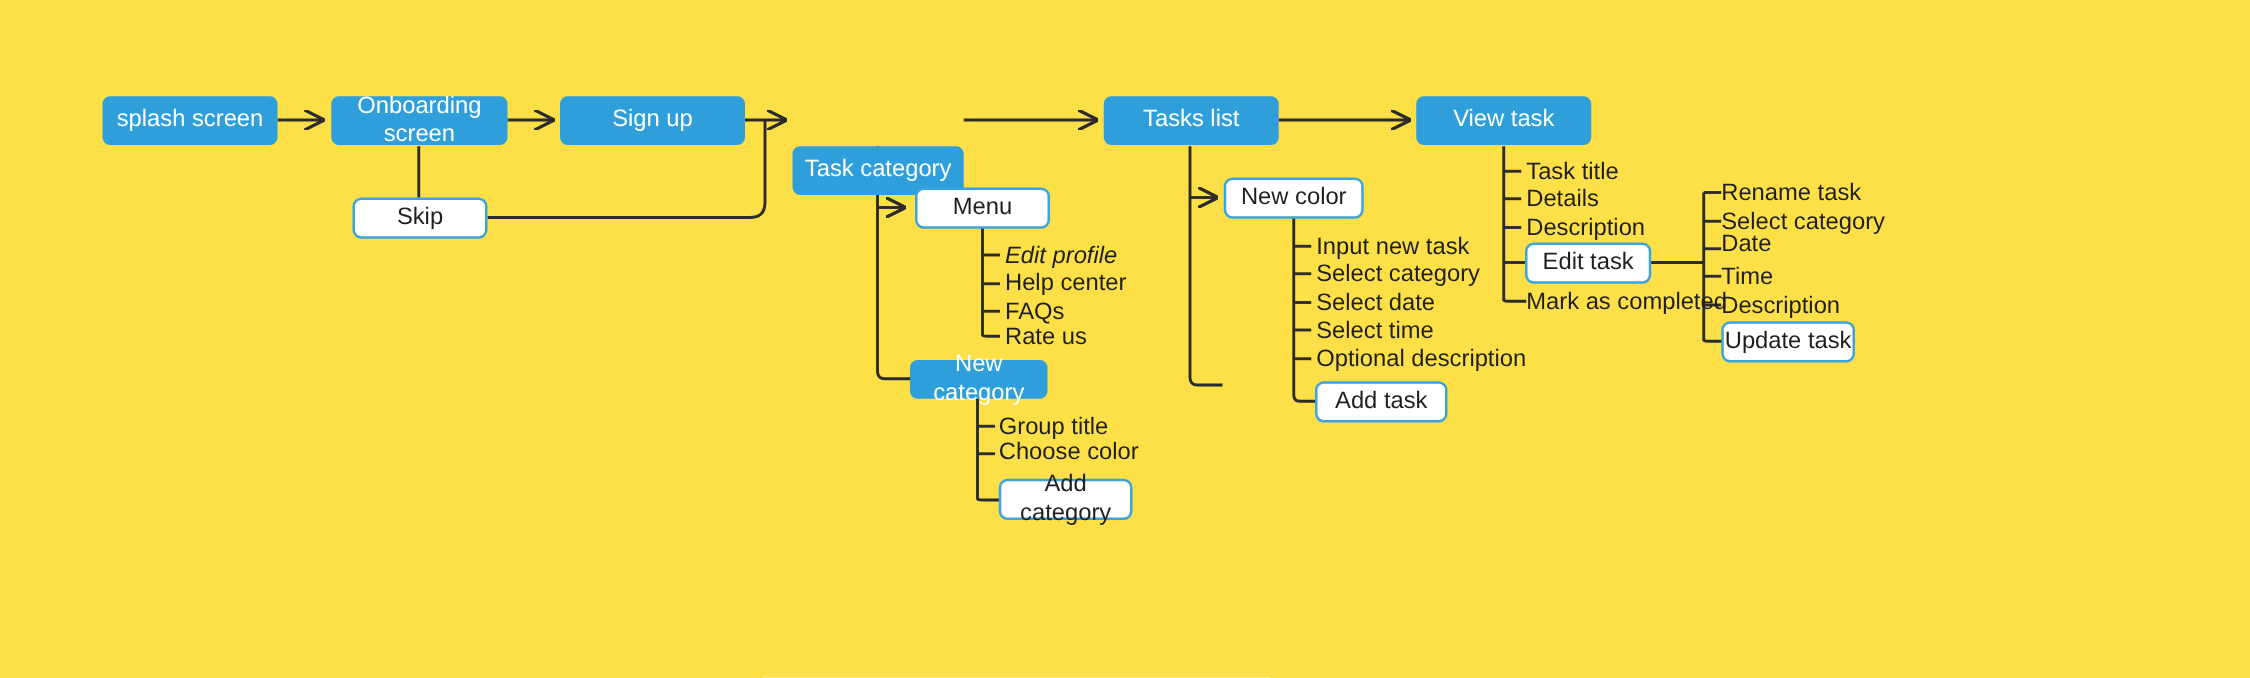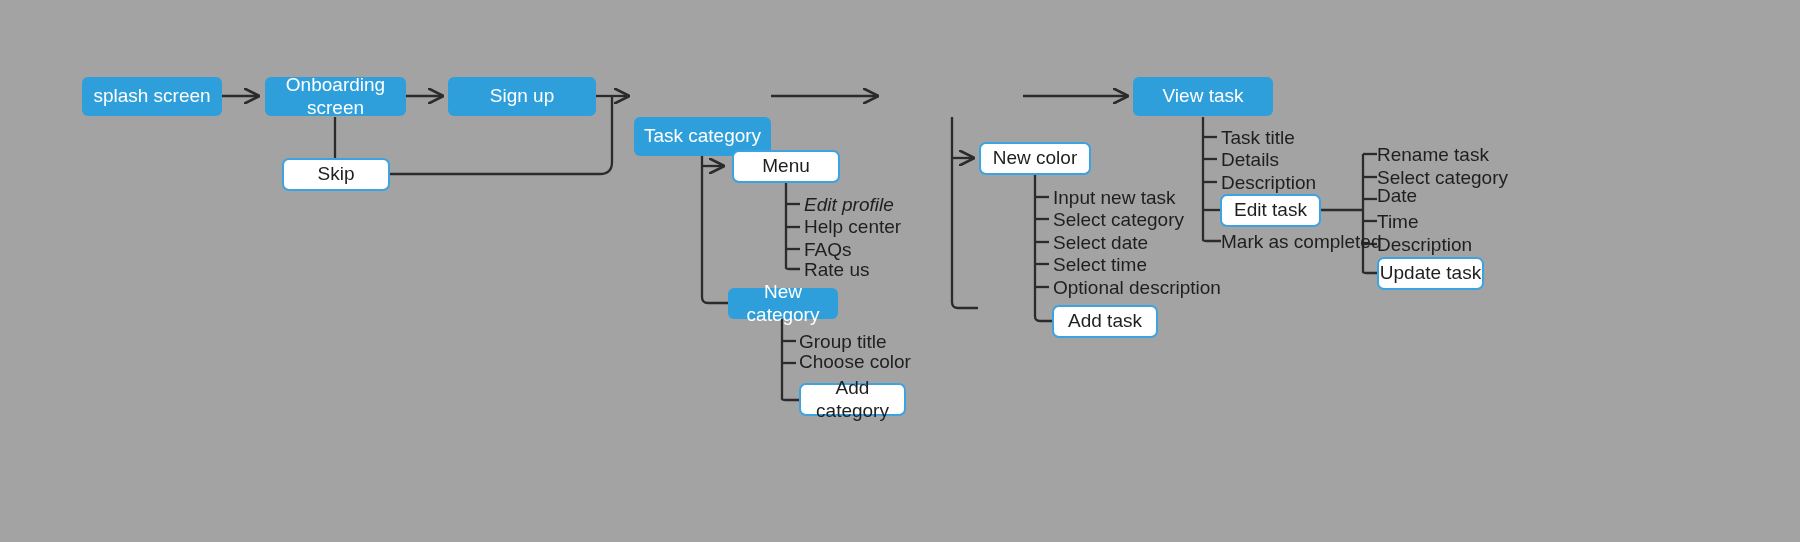--- a/index.html
+++ b/index.html
@@ -1,17 +1,17 @@
 <!DOCTYPE html>
 <html><head>
 <meta charset="utf-8">
 <style>
   html,body{margin:0;padding:0;background:#ffffff;}
   body{width:1800px;height:542px;font-family:"Liberation Sans",sans-serif;overflow:hidden;}
-  #canvas{position:relative;width:1800px;height:542px;background:#a3a3a3;}
+  #canvas{position:relative;width:1800px;height:542px;background:#fde047;}
   #wires{position:absolute;left:0;top:0;width:1800px;height:542px;}
   .node{position:absolute;box-sizing:border-box;display:flex;align-items:center;
         justify-content:center;text-align:center;line-height:1.18;}
   .primary{background:#2f9fdb;color:#ffffff;border-radius:6px;font-size:19px;}
   .secondary{background:#ffffff;color:#1f1f1f;border:2px solid #3ba3e0;border-radius:7px;font-size:19px;}
   .leaf{position:absolute;color:#1f1f1f;font-size:19px;white-space:nowrap;
         line-height:1;display:flex;align-items:center;}
 </style>
 </head>
 <body>
@@ -85,20 +85,23 @@
   </div>
 
   <div class="node primary" style="left:448px;top:77px;width:148px;height:39px;">
     <span>Sign up</span>
   </div>
 
   <div class="node primary" style="left:634px;top:77px;width:137px;height:39px;margin-top:40px;">
     <span>Task category</span>
   </div>
 
+  <div class="node primary" style="left:883px;top:77px;width:140px;height:39px;">
+    <span>Tasks list</span>
+  </div>
 
   <div class="node primary" style="left:1133px;top:77px;width:140px;height:39px;">
     <span>View task</span>
   </div>
 
   <div class="node primary" style="left:728px;top:288px;width:110px;height:31px;">
     <span>New category</span>
   </div>
 
   <div class="node secondary" style="left:282px;top:158px;width:108px;height:33px;">

